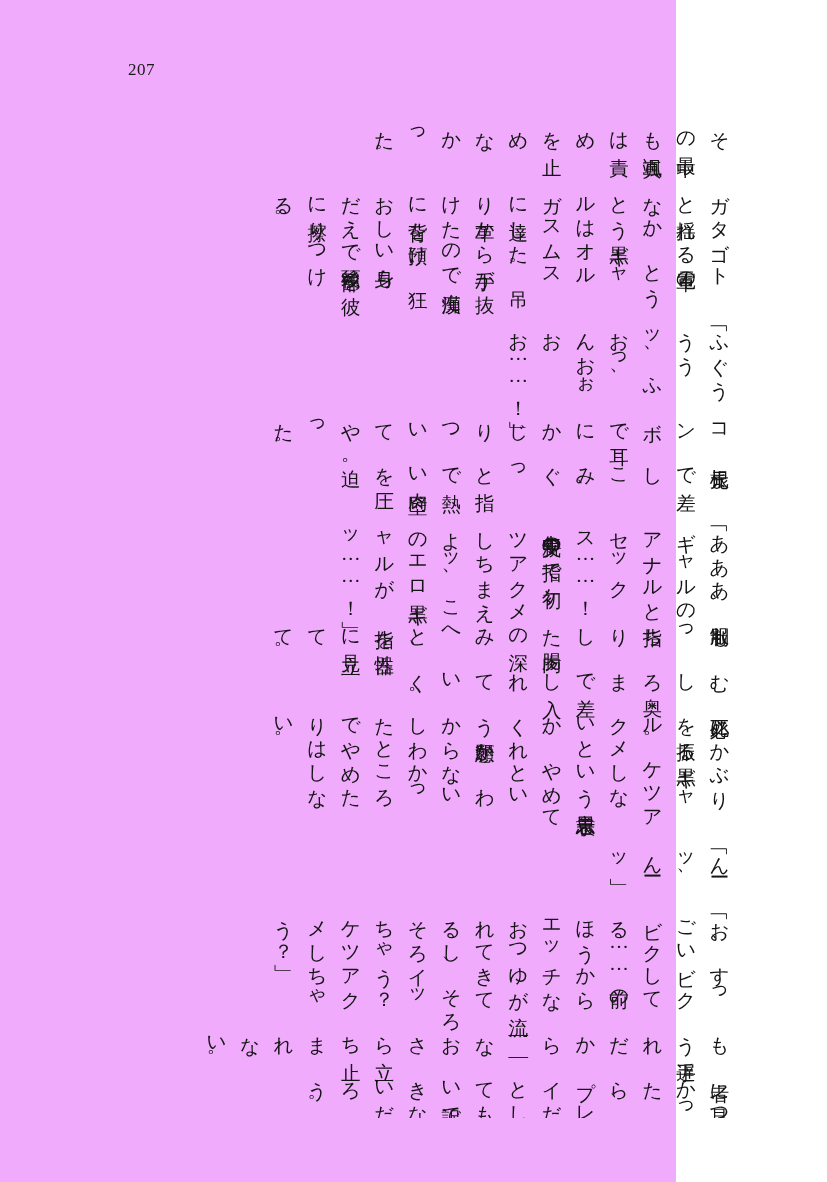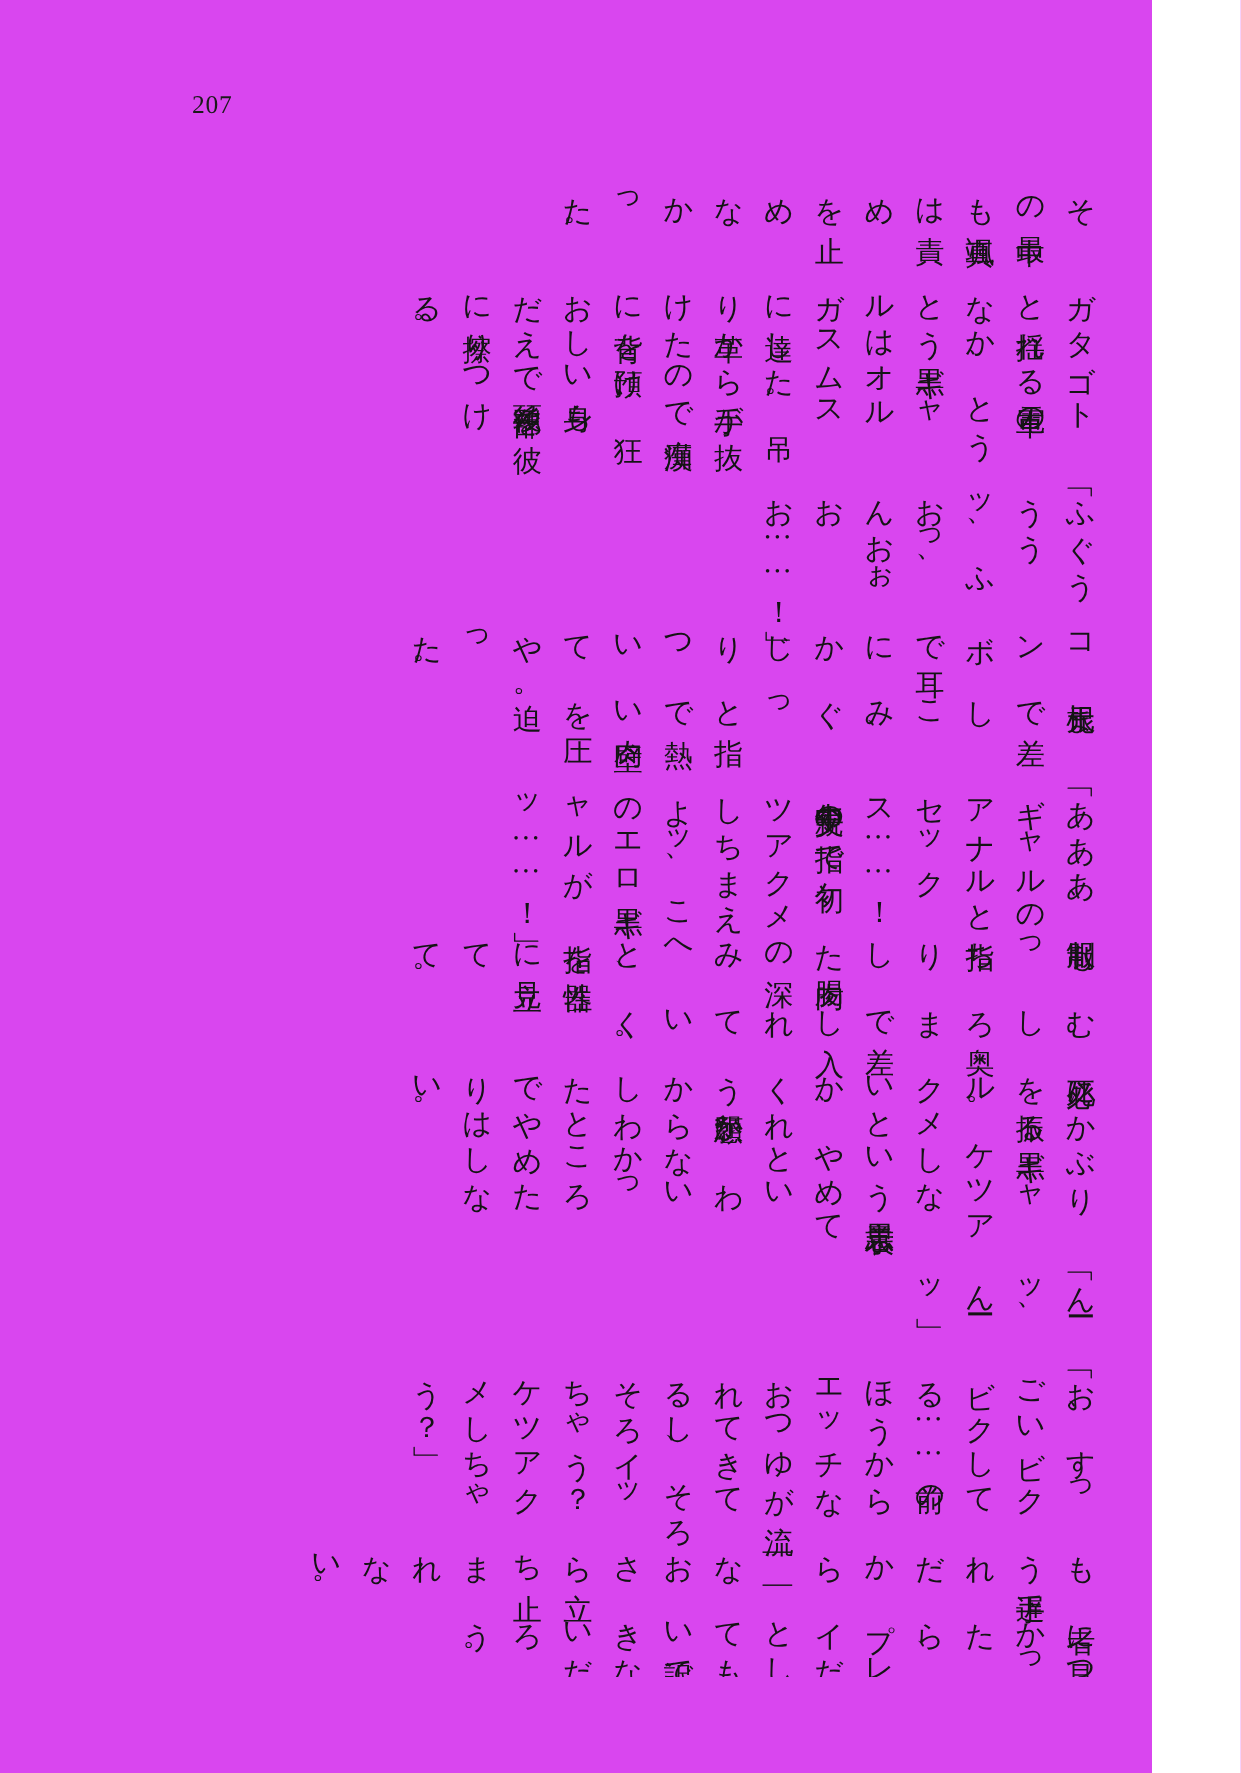--- a/index.html
+++ b/index.html
@@ -9,23 +9,23 @@
   }
   body {
     width: 827px;
     height: 1182px;
     font-family: "Liberation Serif", "DejaVu Serif", serif;
     color: #111111;
     overflow: hidden;
   }
   .page {
     position: relative;
-    width: 768px;
+    width: 676px;
     height: 1182px;
-    background: #d946ef;
+    background: #f0abfc;
     box-sizing: border-box;
   }
   .page-number {
     position: absolute;
     top: 60px;
     left: 128px;
     font-size: 17px;
     font-family: "Liberation Serif", "DejaVu Serif", serif;
     color: #1a1a1a;
     letter-spacing: 0.5px;

